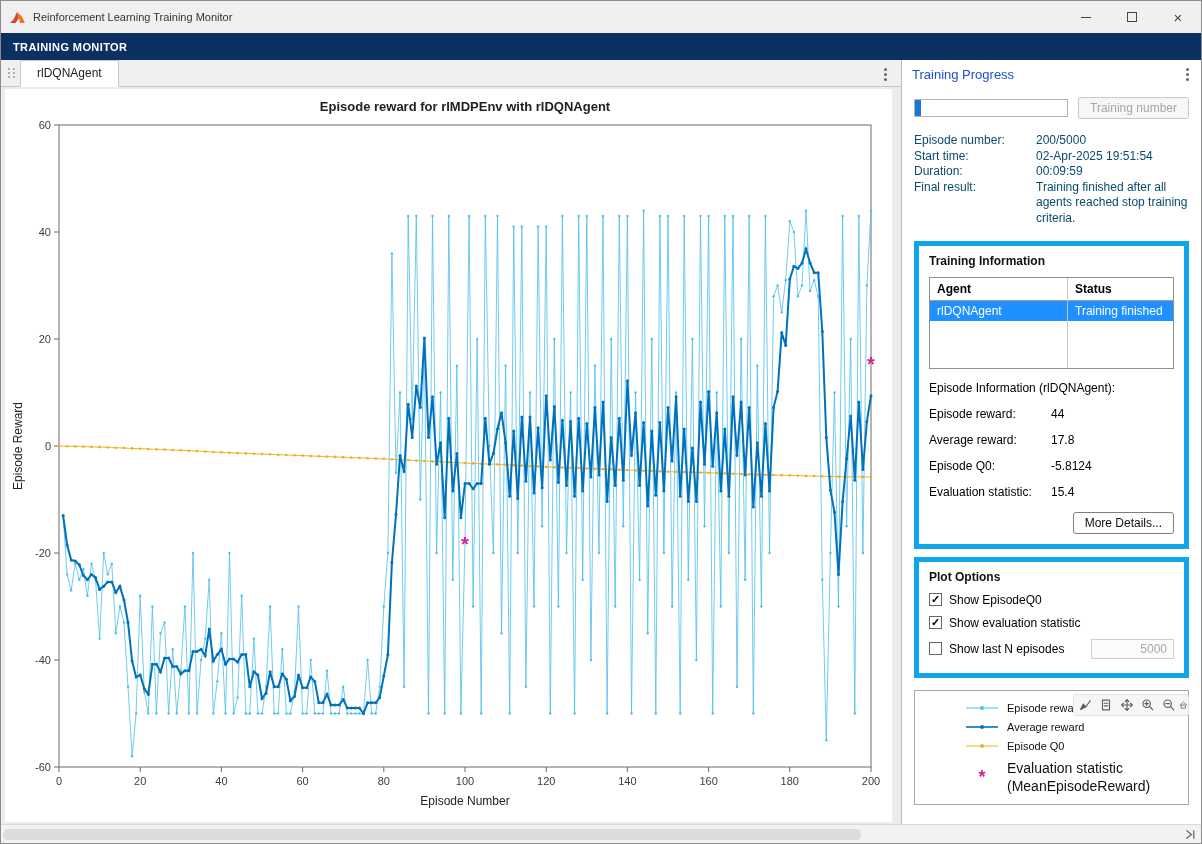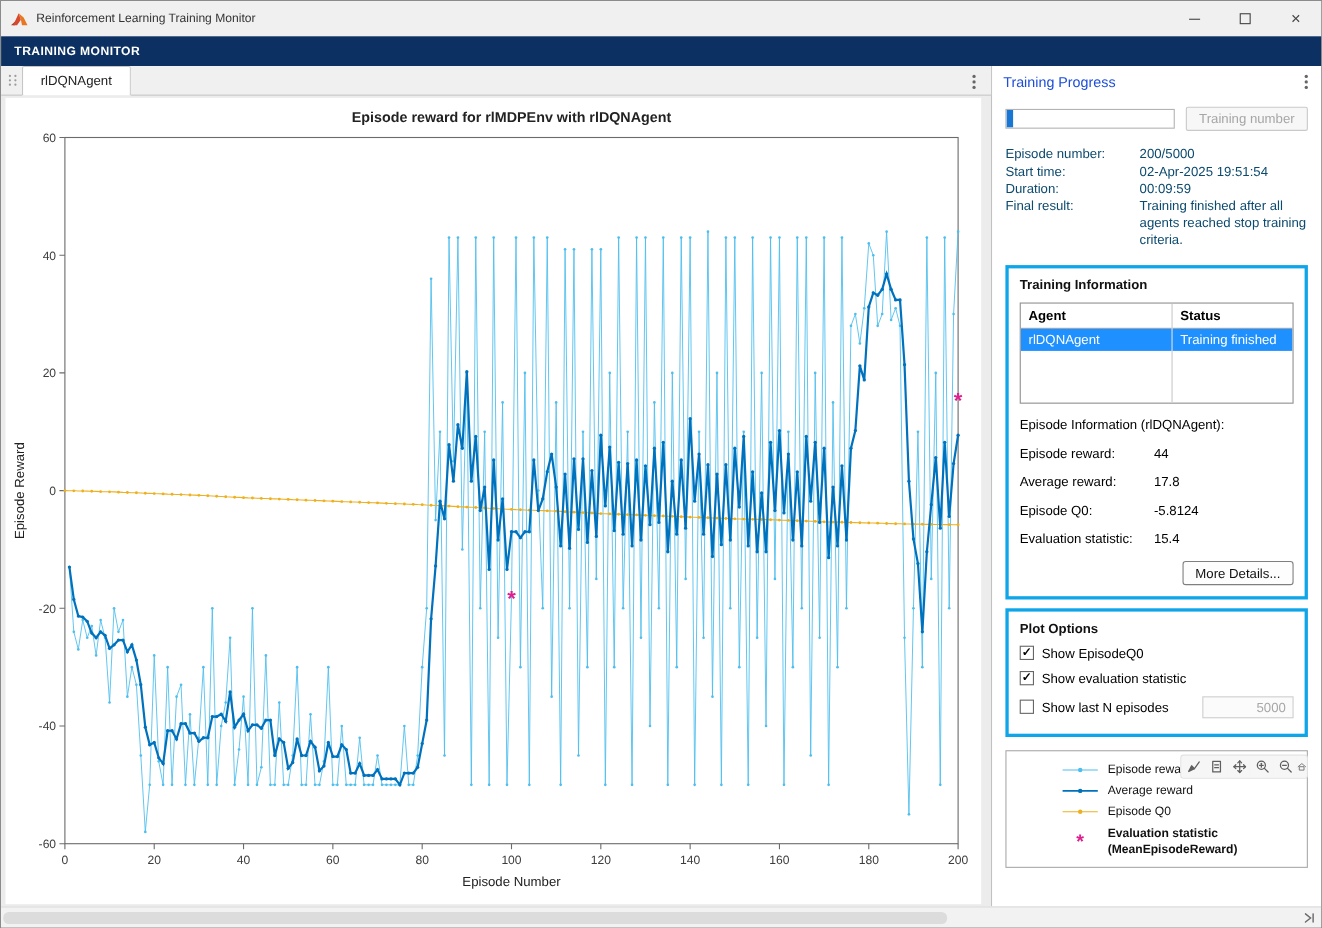--- a/index.html
+++ b/index.html
@@ -45,21 +45,21 @@
   .panel-body { flex:1; padding:5px 12px 4px; overflow:hidden; font-size:12px; position:relative; }
 
   .progress-row { display:flex; align-items:center; gap:10px; margin:4px 0 14px; }
   .progress-track { width:160px; height:18px; border:1px solid #b3b3b3; background:#fff; position:relative; overflow:hidden; }
   .progress-fill { position:absolute; left:0; top:0; bottom:0; background:#1976d2; width:4%; }
   .stop-btn { border:1px solid #c9c9c9; background:#f7f7f7; color:#a6a6a6; font-size:12px; padding:3px 11px; border-radius:2px; white-space:nowrap; }
 
   .info-grid { display:grid; grid-template-columns:122px 1fr; row-gap:0; margin-bottom:14px; color:#0c4a6e; }
   .info-grid .val { line-height:1.3; }
 
-  .groupbox { border:3px solid #0ea5e9; padding:8px 10px 10px; margin-top:8px; background:#fff; }
+  .groupbox { border:5px solid #0ea5e9; padding:8px 10px 10px; margin-top:8px; background:#fff; }
   .groupbox-title { font-weight:bold; font-size:12px; margin-bottom:9px; color:#111; }
 
   .ti-table { display:grid; grid-template-columns:138px 1fr; border:1px solid #8f8f8f; height:92px; margin-bottom:12px; background:#fff; overflow:hidden; }
   .ti-col-left { border-right:1px solid #c9c9c9; }
   .ti-hcell { font-weight:bold; border-bottom:1px solid #9e9e9e; padding:4px 7px; font-size:12px; }
   .ti-cell { padding:3px 7px; font-size:12px; }
   .sel { background:#1e90ff; color:#fff; }
 
   .ep-title { font-weight:normal; margin:2px 0 12px; }
   .ep-grid { display:grid; grid-template-columns:122px 1fr; row-gap:12px; margin-bottom:13px; }
@@ -68,21 +68,21 @@
 
   .po-row { display:flex; align-items:center; gap:7px; margin:9px 0; }
   .cb { width:13px; height:13px; border:1px solid #666; background:#fff; flex:0 0 auto; display:flex; align-items:center; justify-content:center; font-size:11px; color:#000; font-weight:bold; line-height:1; }
   .cb.checked::after { content:"✓"; }
   .n-input { margin-left:auto; width:83px; border:1px solid #cfcfcf; background:#fbfbfb; color:#a8a8a8; font-size:12px; text-align:right; padding:2px 6px; font-family:inherit; }
 
   .legendbox { border:1px solid #a9a9a9; margin-top:12px; padding:9px 6px 7px 0; position:relative; background:#fff; }
   .lg-row { display:flex; align-items:center; gap:8px; margin:2px 0 7px; padding-left:50px; }
   .lg-label { font-size:11px; color:#111; white-space:nowrap; }
   .lg-star { font-size:18px; font-weight:bold; width:34px; text-align:center; line-height:10px; }
-  .lg-eval-label { font-size:11px; line-height:1.3; color:#111;font-weight:bold; }
+  .lg-eval-label { font-size:14px; line-height:1.3; color:#111; }
   .ax-toolbar { position:absolute; top:3px; right:-1px; display:flex; background:#f6f6f6; border:1px solid #e2e2e2; border-radius:3px; overflow:hidden; }
   .ax-btn { width:21px; height:20px; display:flex; align-items:center; justify-content:center; background:#f6f6f6; }
   .ax-btn svg { stroke:#5f5f5f; fill:none; stroke-width:1.3; stroke-linecap:round; stroke-linejoin:round; }
   .ax-btn.clip { width:9px; justify-content:flex-start; overflow:hidden; }
 
   
   .bottombar { height:19px; background:#f2f2f2; border-top:1px solid #d9d9d9; display:flex; align-items:center; flex:0 0 auto; position:relative; }
   .bb-thumb { margin-left:2px; width:858px; height:11px; background:#dcdcdc; border-radius:5px; }
   .bb-corner { margin-left:auto; margin-right:4px; display:flex; align-items:center; }
   .bb-corner svg { stroke:#6a6a6a; fill:none; stroke-width:1.4; stroke-linecap:round; }

